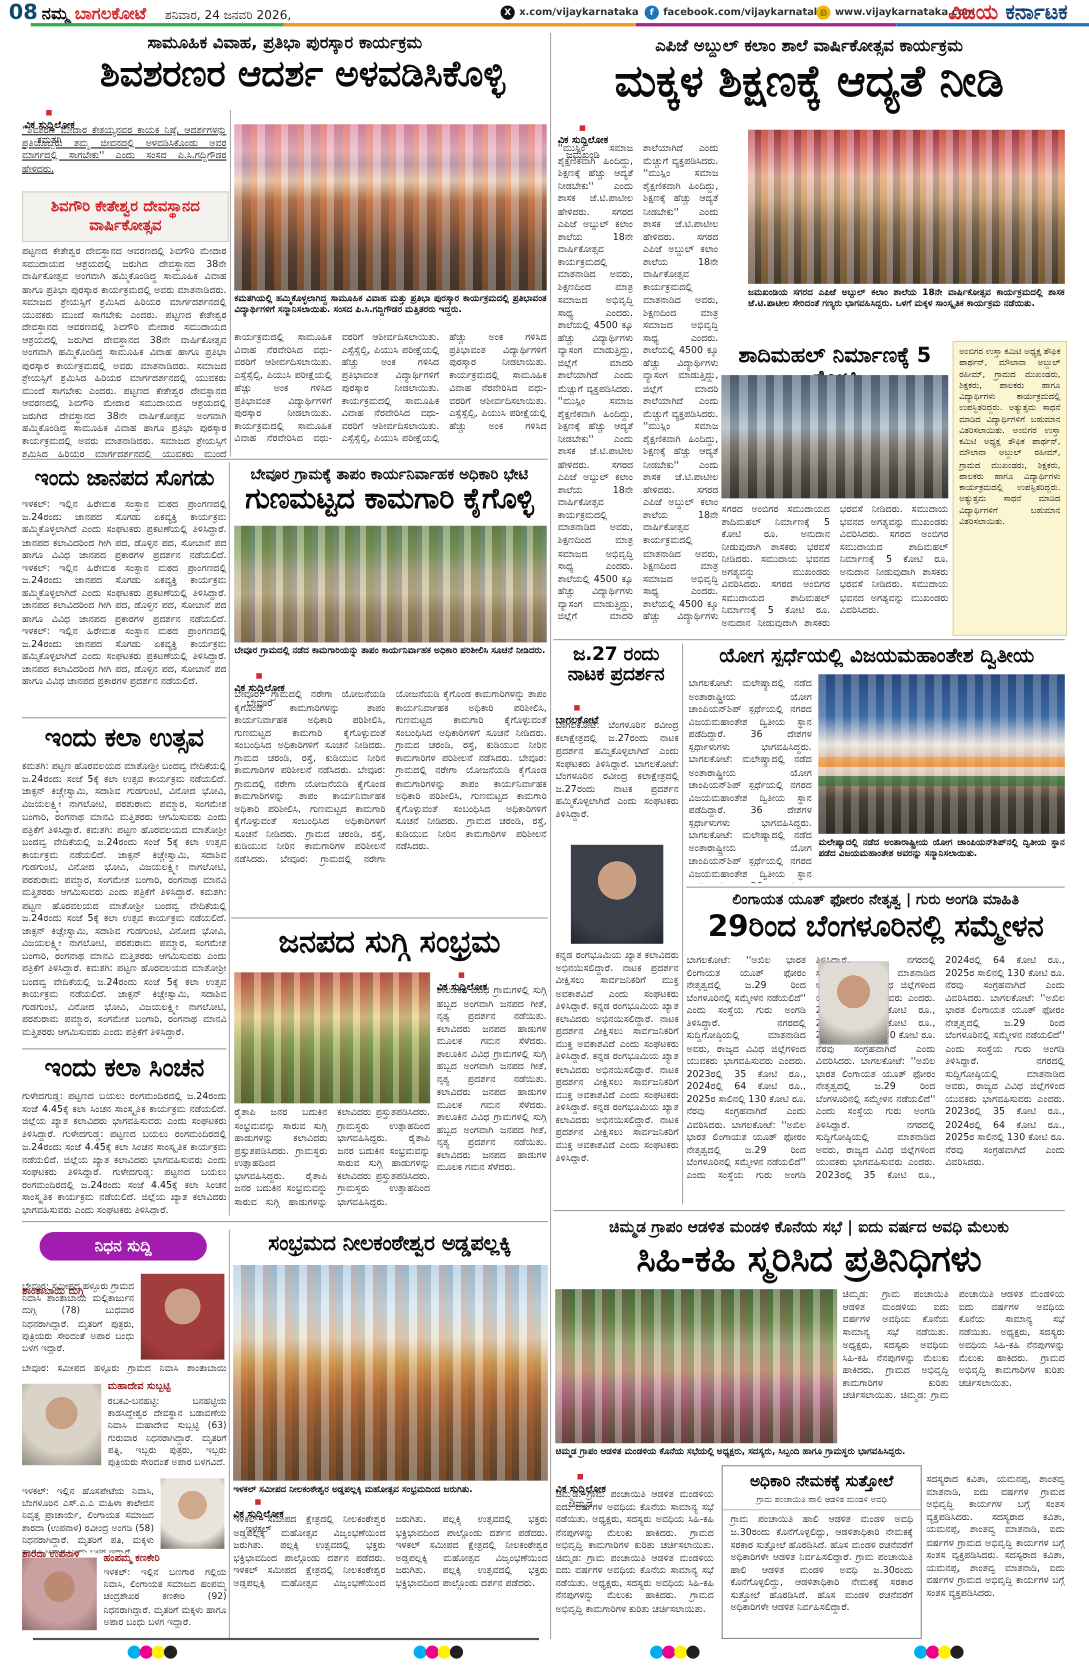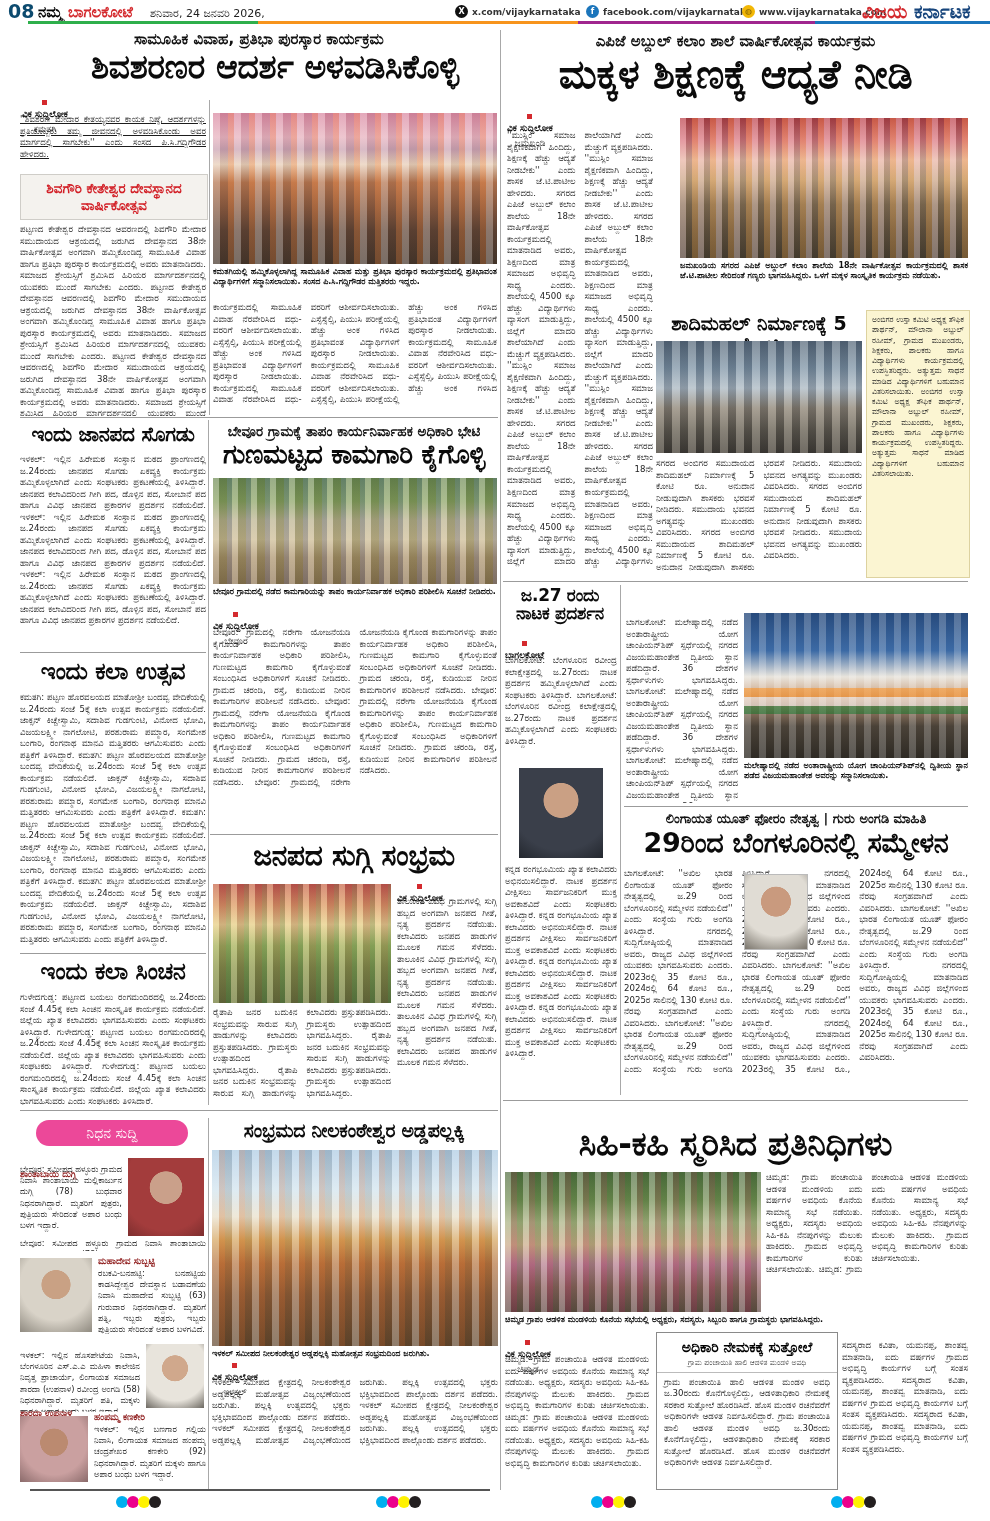--- a/index.html
+++ b/index.html
@@ -16,21 +16,21 @@
   .byname{font-weight:bold;}
   .cols2{column-count:2;column-gap:9px;}
   .cols3{column-count:3;column-gap:9px;}
   .hline{background:#9b9b9b;height:1px;}
   .vline{background:#a8a8a8;width:1px;}
   .photo{background-size:cover;background-color:#b9a98e;}
   .dotrow{display:flex;}
   .dot{width:12px;height:12px;border-radius:50%;margin-right:-1px;}
   .subbox{background:#f4f2ee;border:1px solid #cfcdc8;color:#d21f26;font-weight:bold;
           text-align:center;font-size:13.5px;line-height:1.25;display:flex;align-items:center;justify-content:center;}
-  .redpill{background:#ec4899;color:#fff;font-weight:normal;font-size:14px;text-align:left;
+  .redpill{background:#a21caf;color:#fff;font-weight:bold;font-size:14px;text-align:left;
            border-radius:14px;display:flex;align-items:center;justify-content:center;}
   .yellowbox{background:#fbf5d2;border:1px solid #ddd2a0;font-size:7.6px;line-height:1.35;
              text-align:justify;color:#222;overflow:hidden;padding:4px 5px;}
   .obitname{font-size:9px;font-weight:bold;color:#8f1d1d;}
   .obitbody{font-size:8.3px;line-height:1.35;text-align:justify;color:#1c1c1c;overflow:hidden;}
   .sqbox{border:1px solid #8a8a8a;}
   .ico{width:13px;height:13px;border-radius:50%;color:#fff;font-size:8px;font-weight:bold;
        display:flex;align-items:center;justify-content:center;flex:0 0 auto;}
   .soc{display:flex;align-items:center;gap:4px;font-size:9px;font-weight:bold;color:#333;}
 </style>
@@ -190,34 +190,36 @@
 
   <div class="abs hl" style="left:503px;top:587px;width:114px;font-size:17px;">ಜ.27 ರಂದು ನಾಟಕ ಪ್ರದರ್ಶನ</div>
   <div class="abs byline" style="left:505px;top:641px;">
     <span class="bysq"></span>
     <span class="byname">ಬಾಗಲಕೋಟೆ</span>
   </div>
   <div class="abs body" style="left:505px;top:655px;width:112px;height:108px;">ಬಾಗಲಕೋಟೆ: ಬೆಂಗಳೂರಿನ ರವೀಂದ್ರ ಕಲಾಕ್ಷೇತ್ರದಲ್ಲಿ ಜ.27ರಂದು ನಾಟಕ ಪ್ರದರ್ಶನ ಹಮ್ಮಿಕೊಳ್ಳಲಾಗಿದೆ ಎಂದು ಸಂಘಟಕರು ತಿಳಿಸಿದ್ದಾರೆ. ಬಾಗಲಕೋಟೆ: ಬೆಂಗಳೂರಿನ ರವೀಂದ್ರ ಕಲಾಕ್ಷೇತ್ರದಲ್ಲಿ ಜ.27ರಂದು ನಾಟಕ ಪ್ರದರ್ಶನ ಹಮ್ಮಿಕೊಳ್ಳಲಾಗಿದೆ ಎಂದು ಸಂಘಟಕರು ತಿಳಿಸಿದ್ದಾರೆ.</div>
   <div class="abs photo" style="left:519px;top:768px;width:84px;height:90px;background:radial-gradient(circle at 50% 36%,#caa084 0 24%,#3a3f4a 25% 70%,#23272e 100%);"></div>
   <div class="abs body" style="left:505px;top:864px;width:112px;height:228px;">ಕನ್ನಡ ರಂಗಭೂಮಿಯ ಖ್ಯಾತ ಕಲಾವಿದರು ಅಭಿನಯಿಸಲಿದ್ದಾರೆ. ನಾಟಕ ಪ್ರದರ್ಶನ ವೀಕ್ಷಿಸಲು ಸಾರ್ವಜನಿಕರಿಗೆ ಮುಕ್ತ ಅವಕಾಶವಿದೆ ಎಂದು ಸಂಘಟಕರು ತಿಳಿಸಿದ್ದಾರೆ. ಕನ್ನಡ ರಂಗಭೂಮಿಯ ಖ್ಯಾತ ಕಲಾವಿದರು ಅಭಿನಯಿಸಲಿದ್ದಾರೆ. ನಾಟಕ ಪ್ರದರ್ಶನ ವೀಕ್ಷಿಸಲು ಸಾರ್ವಜನಿಕರಿಗೆ ಮುಕ್ತ ಅವಕಾಶವಿದೆ ಎಂದು ಸಂಘಟಕರು ತಿಳಿಸಿದ್ದಾರೆ. ಕನ್ನಡ ರಂಗಭೂಮಿಯ ಖ್ಯಾತ ಕಲಾವಿದರು ಅಭಿನಯಿಸಲಿದ್ದಾರೆ. ನಾಟಕ ಪ್ರದರ್ಶನ ವೀಕ್ಷಿಸಲು ಸಾರ್ವಜನಿಕರಿಗೆ ಮುಕ್ತ ಅವಕಾಶವಿದೆ ಎಂದು ಸಂಘಟಕರು ತಿಳಿಸಿದ್ದಾರೆ. ಕನ್ನಡ ರಂಗಭೂಮಿಯ ಖ್ಯಾತ ಕಲಾವಿದರು ಅಭಿನಯಿಸಲಿದ್ದಾರೆ. ನಾಟಕ ಪ್ರದರ್ಶನ ವೀಕ್ಷಿಸಲು ಸಾರ್ವಜನಿಕರಿಗೆ ಮುಕ್ತ ಅವಕಾಶವಿದೆ ಎಂದು ಸಂಘಟಕರು ತಿಳಿಸಿದ್ದಾರೆ.</div>
 
+  <div class="abs hll" style="left:626px;top:587px;width:342px;font-size:18px;text-align:center;">ಯೋಗ ಸ್ಪರ್ಧೆಯಲ್ಲಿ ವಿಜಯಮಹಾಂತೇಶ ದ್ವಿತೀಯ</div>
   <div class="abs body" style="left:626px;top:617px;width:112px;height:186px;">ಬಾಗಲಕೋಟೆ: ಮಲೇಷ್ಯಾದಲ್ಲಿ ನಡೆದ ಅಂತಾರಾಷ್ಟ್ರೀಯ ಯೋಗ ಚಾಂಪಿಯನ್‌ಶಿಪ್ ಸ್ಪರ್ಧೆಯಲ್ಲಿ ನಗರದ ವಿಜಯಮಹಾಂತೇಶ ದ್ವಿತೀಯ ಸ್ಥಾನ ಪಡೆದಿದ್ದಾರೆ. 36 ದೇಶಗಳ ಸ್ಪರ್ಧಾಳುಗಳು ಭಾಗವಹಿಸಿದ್ದರು. ಬಾಗಲಕೋಟೆ: ಮಲೇಷ್ಯಾದಲ್ಲಿ ನಡೆದ ಅಂತಾರಾಷ್ಟ್ರೀಯ ಯೋಗ ಚಾಂಪಿಯನ್‌ಶಿಪ್ ಸ್ಪರ್ಧೆಯಲ್ಲಿ ನಗರದ ವಿಜಯಮಹಾಂತೇಶ ದ್ವಿತೀಯ ಸ್ಥಾನ ಪಡೆದಿದ್ದಾರೆ. 36 ದೇಶಗಳ ಸ್ಪರ್ಧಾಳುಗಳು ಭಾಗವಹಿಸಿದ್ದರು. ಬಾಗಲಕೋಟೆ: ಮಲೇಷ್ಯಾದಲ್ಲಿ ನಡೆದ ಅಂತಾರಾಷ್ಟ್ರೀಯ ಯೋಗ ಚಾಂಪಿಯನ್‌ಶಿಪ್ ಸ್ಪರ್ಧೆಯಲ್ಲಿ ನಗರದ ವಿಜಯಮಹಾಂತೇಶ ದ್ವಿತೀಯ ಸ್ಥಾನ ಪಡೆದಿದ್ದಾರೆ. 36 ದೇಶಗಳ ಸ್ಪರ್ಧಾಳುಗಳು ಭಾಗವಹಿಸಿದ್ದರು.</div>
   <div class="abs photo" style="left:744px;top:613px;width:224px;height:145px;
               background:linear-gradient(180deg,#274a7c 0%,#3c6aa5 26%,#e8e4dc 44%,#caa080 58%,#4a4238 78%,#2e2a24 100%);">
     <div style="width:100%;height:100%;background:
       linear-gradient(180deg,transparent 0 52%,rgba(255,140,20,0.5) 52% 58%,rgba(255,255,255,0.5) 58% 64%,rgba(10,120,40,0.5) 64% 70%,transparent 70%),
       repeating-linear-gradient(90deg,rgba(255,255,255,0.22) 0 7px,transparent 7px 15px);"></div>
   </div>
   <div class="abs cap" style="left:744px;top:761px;width:224px;height:40px;">ಮಲೇಷ್ಯಾದಲ್ಲಿ ನಡೆದ ಅಂತಾರಾಷ್ಟ್ರೀಯ ಯೋಗ ಚಾಂಪಿಯನ್‌ಶಿಪ್‌ನಲ್ಲಿ ದ್ವಿತೀಯ ಸ್ಥಾನ ಪಡೆದ ವಿಜಯಮಹಾಂತೇಶ ಅವರನ್ನು ಸನ್ಮಾನಿಸಲಾಯಿತು.</div>
 
   <div class="abs kick" style="left:624px;top:812px;width:344px;font-size:13px;">ಲಿಂಗಾಯತ ಯೂತ್ ಫೋರಂ ನೇತೃತ್ವ | ಗುರು ಅಂಗಡಿ ಮಾಹಿತಿ</div>
   <div class="abs hl" style="left:624px;top:829px;width:344px;font-size:27px;">29ರಿಂದ ಬೆಂಗಳೂರಿನಲ್ಲಿ ಸಮ್ಮೇಳನ</div>
   <div class="abs body cols3" style="left:624px;top:868px;width:344px;height:224px;">ಬಾಗಲಕೋಟೆ: ''ಅಖಿಲ ಭಾರತ ಲಿಂಗಾಯತ ಯೂತ್ ಫೋರಂ ನೇತೃತ್ವದಲ್ಲಿ ಜ.29 ರಿಂದ ಬೆಂಗಳೂರಿನಲ್ಲಿ ಸಮ್ಮೇಳನ ನಡೆಯಲಿದೆ'' ಎಂದು ಸಂಸ್ಥೆಯ ಗುರು ಅಂಗಡಿ ತಿಳಿಸಿದ್ದಾರೆ. ನಗರದಲ್ಲಿ ಸುದ್ದಿಗೋಷ್ಠಿಯಲ್ಲಿ ಮಾತನಾಡಿದ ಅವರು, ರಾಜ್ಯದ ವಿವಿಧ ಜಿಲ್ಲೆಗಳಿಂದ ಯುವಕರು ಭಾಗವಹಿಸುವರು ಎಂದರು. 2023ರಲ್ಲಿ 35 ಕೋಟಿ ರೂ., 2024ರಲ್ಲಿ 64 ಕೋಟಿ ರೂ., 2025ರ ಸಾಲಿನಲ್ಲಿ 130 ಕೋಟಿ ರೂ. ನೆರವು ಸಂಗ್ರಹವಾಗಿದೆ ಎಂದು ವಿವರಿಸಿದರು. ಬಾಗಲಕೋಟೆ: ''ಅಖಿಲ ಭಾರತ ಲಿಂಗಾಯತ ಯೂತ್ ಫೋರಂ ನೇತೃತ್ವದಲ್ಲಿ ಜ.29 ರಿಂದ ಬೆಂಗಳೂರಿನಲ್ಲಿ ಸಮ್ಮೇಳನ ನಡೆಯಲಿದೆ'' ಎಂದು ಸಂಸ್ಥೆಯ ಗುರು ಅಂಗಡಿ ತಿಳಿಸಿದ್ದಾರೆ. ನಗರದಲ್ಲಿ ಸುದ್ದಿಗೋಷ್ಠಿಯಲ್ಲಿ ಮಾತನಾಡಿದ ಅವರು, ರಾಜ್ಯದ ವಿವಿಧ ಜಿಲ್ಲೆಗಳಿಂದ ಯುವಕರು ಭಾಗವಹಿಸುವರು ಎಂದರು. 2023ರಲ್ಲಿ 35 ಕೋಟಿ ರೂ., 2024ರಲ್ಲಿ 64 ಕೋಟಿ ರೂ., 2025ರ ಸಾಲಿನಲ್ಲಿ 130 ಕೋಟಿ ರೂ. ನೆರವು ಸಂಗ್ರಹವಾಗಿದೆ ಎಂದು ವಿವರಿಸಿದರು. ಬಾಗಲಕೋಟೆ: ''ಅಖಿಲ ಭಾರತ ಲಿಂಗಾಯತ ಯೂತ್ ಫೋರಂ ನೇತೃತ್ವದಲ್ಲಿ ಜ.29 ರಿಂದ ಬೆಂಗಳೂರಿನಲ್ಲಿ ಸಮ್ಮೇಳನ ನಡೆಯಲಿದೆ'' ಎಂದು ಸಂಸ್ಥೆಯ ಗುರು ಅಂಗಡಿ ತಿಳಿಸಿದ್ದಾರೆ. ನಗರದಲ್ಲಿ ಸುದ್ದಿಗೋಷ್ಠಿಯಲ್ಲಿ ಮಾತನಾಡಿದ ಅವರು, ರಾಜ್ಯದ ವಿವಿಧ ಜಿಲ್ಲೆಗಳಿಂದ ಯುವಕರು ಭಾಗವಹಿಸುವರು ಎಂದರು. 2023ರಲ್ಲಿ 35 ಕೋಟಿ ರೂ., 2024ರಲ್ಲಿ 64 ಕೋಟಿ ರೂ., 2025ರ ಸಾಲಿನಲ್ಲಿ 130 ಕೋಟಿ ರೂ. ನೆರವು ಸಂಗ್ರಹವಾಗಿದೆ ಎಂದು ವಿವರಿಸಿದರು. ಬಾಗಲಕೋಟೆ: ''ಅಖಿಲ ಭಾರತ ಲಿಂಗಾಯತ ಯೂತ್ ಫೋರಂ ನೇತೃತ್ವದಲ್ಲಿ ಜ.29 ರಿಂದ ಬೆಂಗಳೂರಿನಲ್ಲಿ ಸಮ್ಮೇಳನ ನಡೆಯಲಿದೆ'' ಎಂದು ಸಂಸ್ಥೆಯ ಗುರು ಅಂಗಡಿ ತಿಳಿಸಿದ್ದಾರೆ. ನಗರದಲ್ಲಿ ಸುದ್ದಿಗೋಷ್ಠಿಯಲ್ಲಿ ಮಾತನಾಡಿದ ಅವರು, ರಾಜ್ಯದ ವಿವಿಧ ಜಿಲ್ಲೆಗಳಿಂದ ಯುವಕರು ಭಾಗವಹಿಸುವರು ಎಂದರು. 2023ರಲ್ಲಿ 35 ಕೋಟಿ ರೂ., 2024ರಲ್ಲಿ 64 ಕೋಟಿ ರೂ., 2025ರ ಸಾಲಿನಲ್ಲಿ 130 ಕೋಟಿ ರೂ. ನೆರವು ಸಂಗ್ರಹವಾಗಿದೆ ಎಂದು ವಿವರಿಸಿದರು.</div>
   <div class="abs photo" style="left:744px;top:874px;width:62px;height:74px;background:radial-gradient(circle at 50% 36%,#c99a7e 0 26%,#e0dcd4 27% 60%,#7a756c 100%);border:1px solid #bbb;"></div>
 
+  <div class="abs kick" style="left:503px;top:1108px;width:465px;font-size:14px;">ಚಿಮ್ಮಡ ಗ್ರಾಪಂ ಆಡಳಿತ ಮಂಡಳಿ ಕೊನೆಯ ಸಭೆ | ಐದು ವರ್ಷದ ಅವಧಿ ಮೆಲುಕು</div>
   <div class="abs hl" style="left:503px;top:1127px;width:465px;font-size:33px;">ಸಿಹಿ-ಕಹಿ ಸ್ಮರಿಸಿದ ಪ್ರತಿನಿಧಿಗಳು</div>
   <div class="abs photo" style="left:505px;top:1172px;width:256px;height:140px;
               background:linear-gradient(180deg,#4e6b3c 0%,#6e8a4e 20%,#a8b07e 36%,#caa884 52%,#b4788a 66%,#8a5a5a 82%,#5f4540 100%);">
     <div style="width:100%;height:100%;background:repeating-linear-gradient(90deg,rgba(255,255,255,0.3) 0 6px,rgba(150,40,80,0.2) 6px 12px,rgba(40,90,40,0.18) 12px 18px);"></div>
   </div>
   <div class="abs body cols2" style="left:766px;top:1172px;width:202px;height:140px;">ಚಿಮ್ಮಡ: ಗ್ರಾಮ ಪಂಚಾಯಿತಿ ಆಡಳಿತ ಮಂಡಳಿಯ ಐದು ವರ್ಷಗಳ ಅವಧಿಯ ಕೊನೆಯ ಸಾಮಾನ್ಯ ಸಭೆ ನಡೆಯಿತು. ಅಧ್ಯಕ್ಷರು, ಸದಸ್ಯರು ಅವಧಿಯ ಸಿಹಿ-ಕಹಿ ನೆನಪುಗಳನ್ನು ಮೆಲುಕು ಹಾಕಿದರು. ಗ್ರಾಮದ ಅಭಿವೃದ್ಧಿ ಕಾಮಗಾರಿಗಳ ಕುರಿತು ಚರ್ಚಿಸಲಾಯಿತು. ಚಿಮ್ಮಡ: ಗ್ರಾಮ ಪಂಚಾಯಿತಿ ಆಡಳಿತ ಮಂಡಳಿಯ ಐದು ವರ್ಷಗಳ ಅವಧಿಯ ಕೊನೆಯ ಸಾಮಾನ್ಯ ಸಭೆ ನಡೆಯಿತು. ಅಧ್ಯಕ್ಷರು, ಸದಸ್ಯರು ಅವಧಿಯ ಸಿಹಿ-ಕಹಿ ನೆನಪುಗಳನ್ನು ಮೆಲುಕು ಹಾಕಿದರು. ಗ್ರಾಮದ ಅಭಿವೃದ್ಧಿ ಕಾಮಗಾರಿಗಳ ಕುರಿತು ಚರ್ಚಿಸಲಾಯಿತು.</div>
   <div class="abs cap" style="left:505px;top:1315px;width:463px;height:22px;">ಚಿಮ್ಮಡ ಗ್ರಾಪಂ ಆಡಳಿತ ಮಂಡಳಿಯ ಕೊನೆಯ ಸಭೆಯಲ್ಲಿ ಅಧ್ಯಕ್ಷರು, ಸದಸ್ಯರು, ಸಿಬ್ಬಂದಿ ಹಾಗೂ ಗ್ರಾಮಸ್ಥರು ಭಾಗವಹಿಸಿದ್ದರು.</div>
   <div class="abs byline" style="left:505px;top:1340px;">
     <span class="bysq"></span>
     <span class="byname">ವಿಕ ಸುದ್ದಿಲೋಕ</span>

